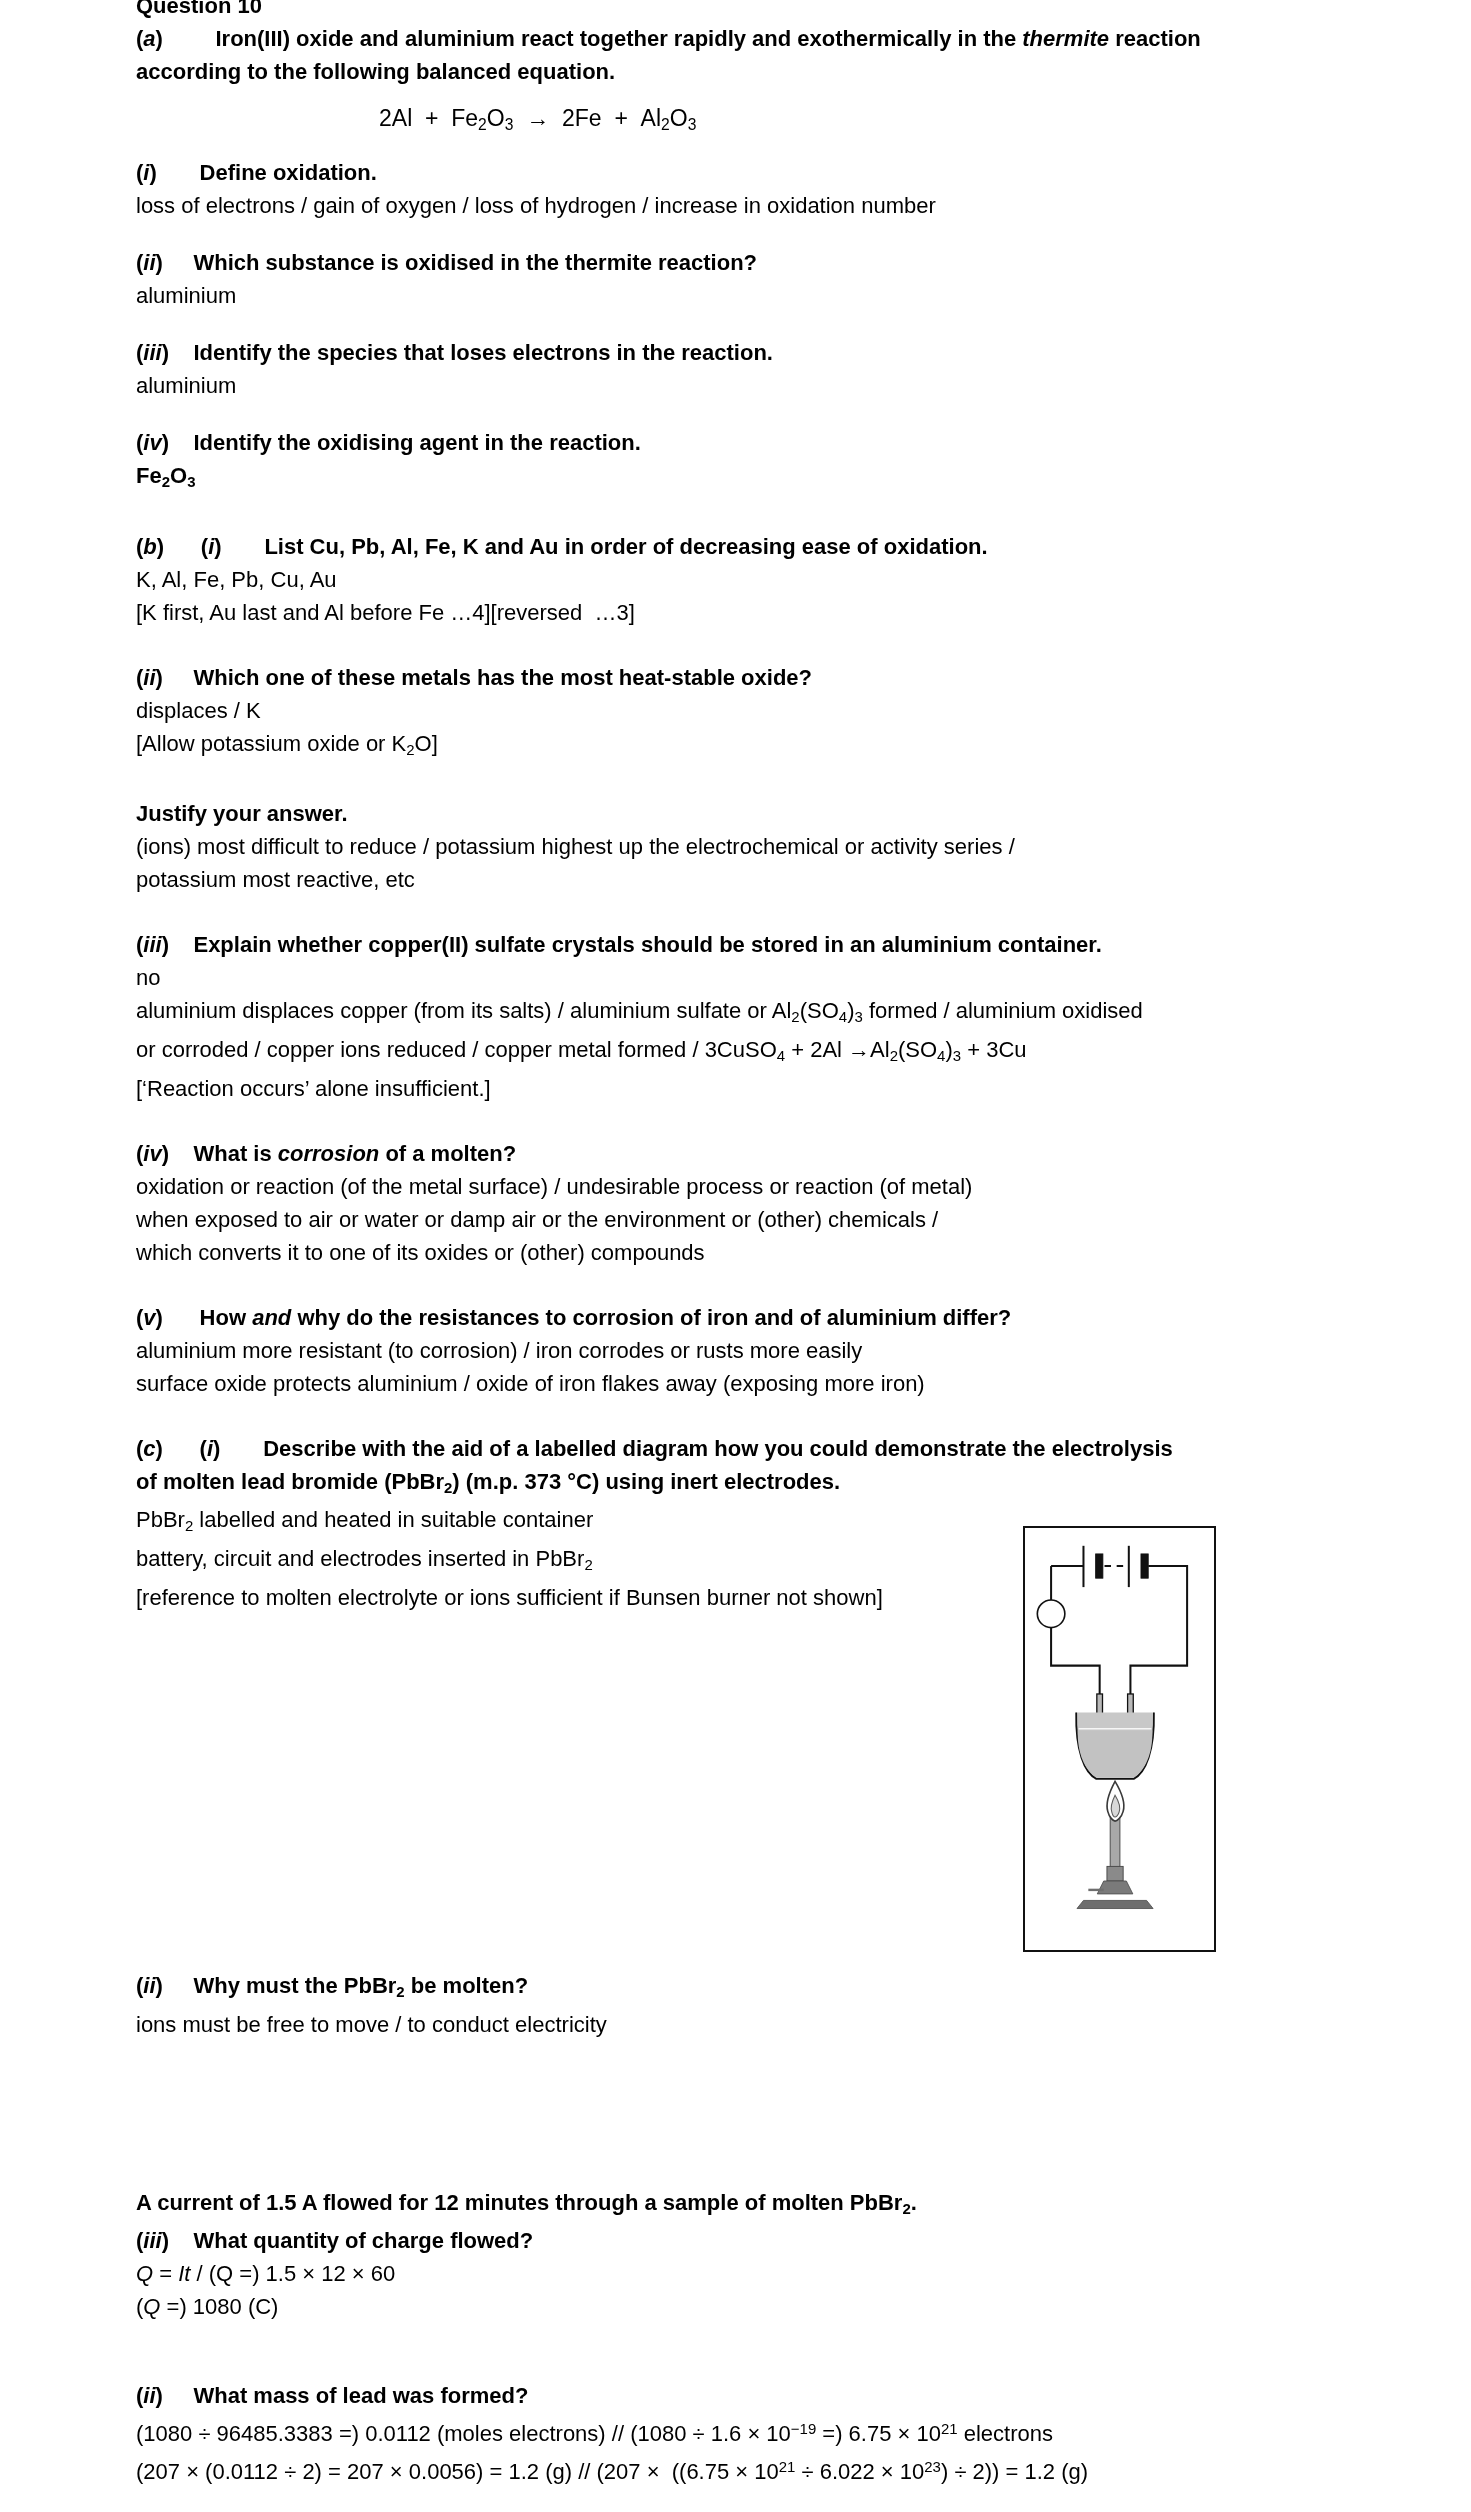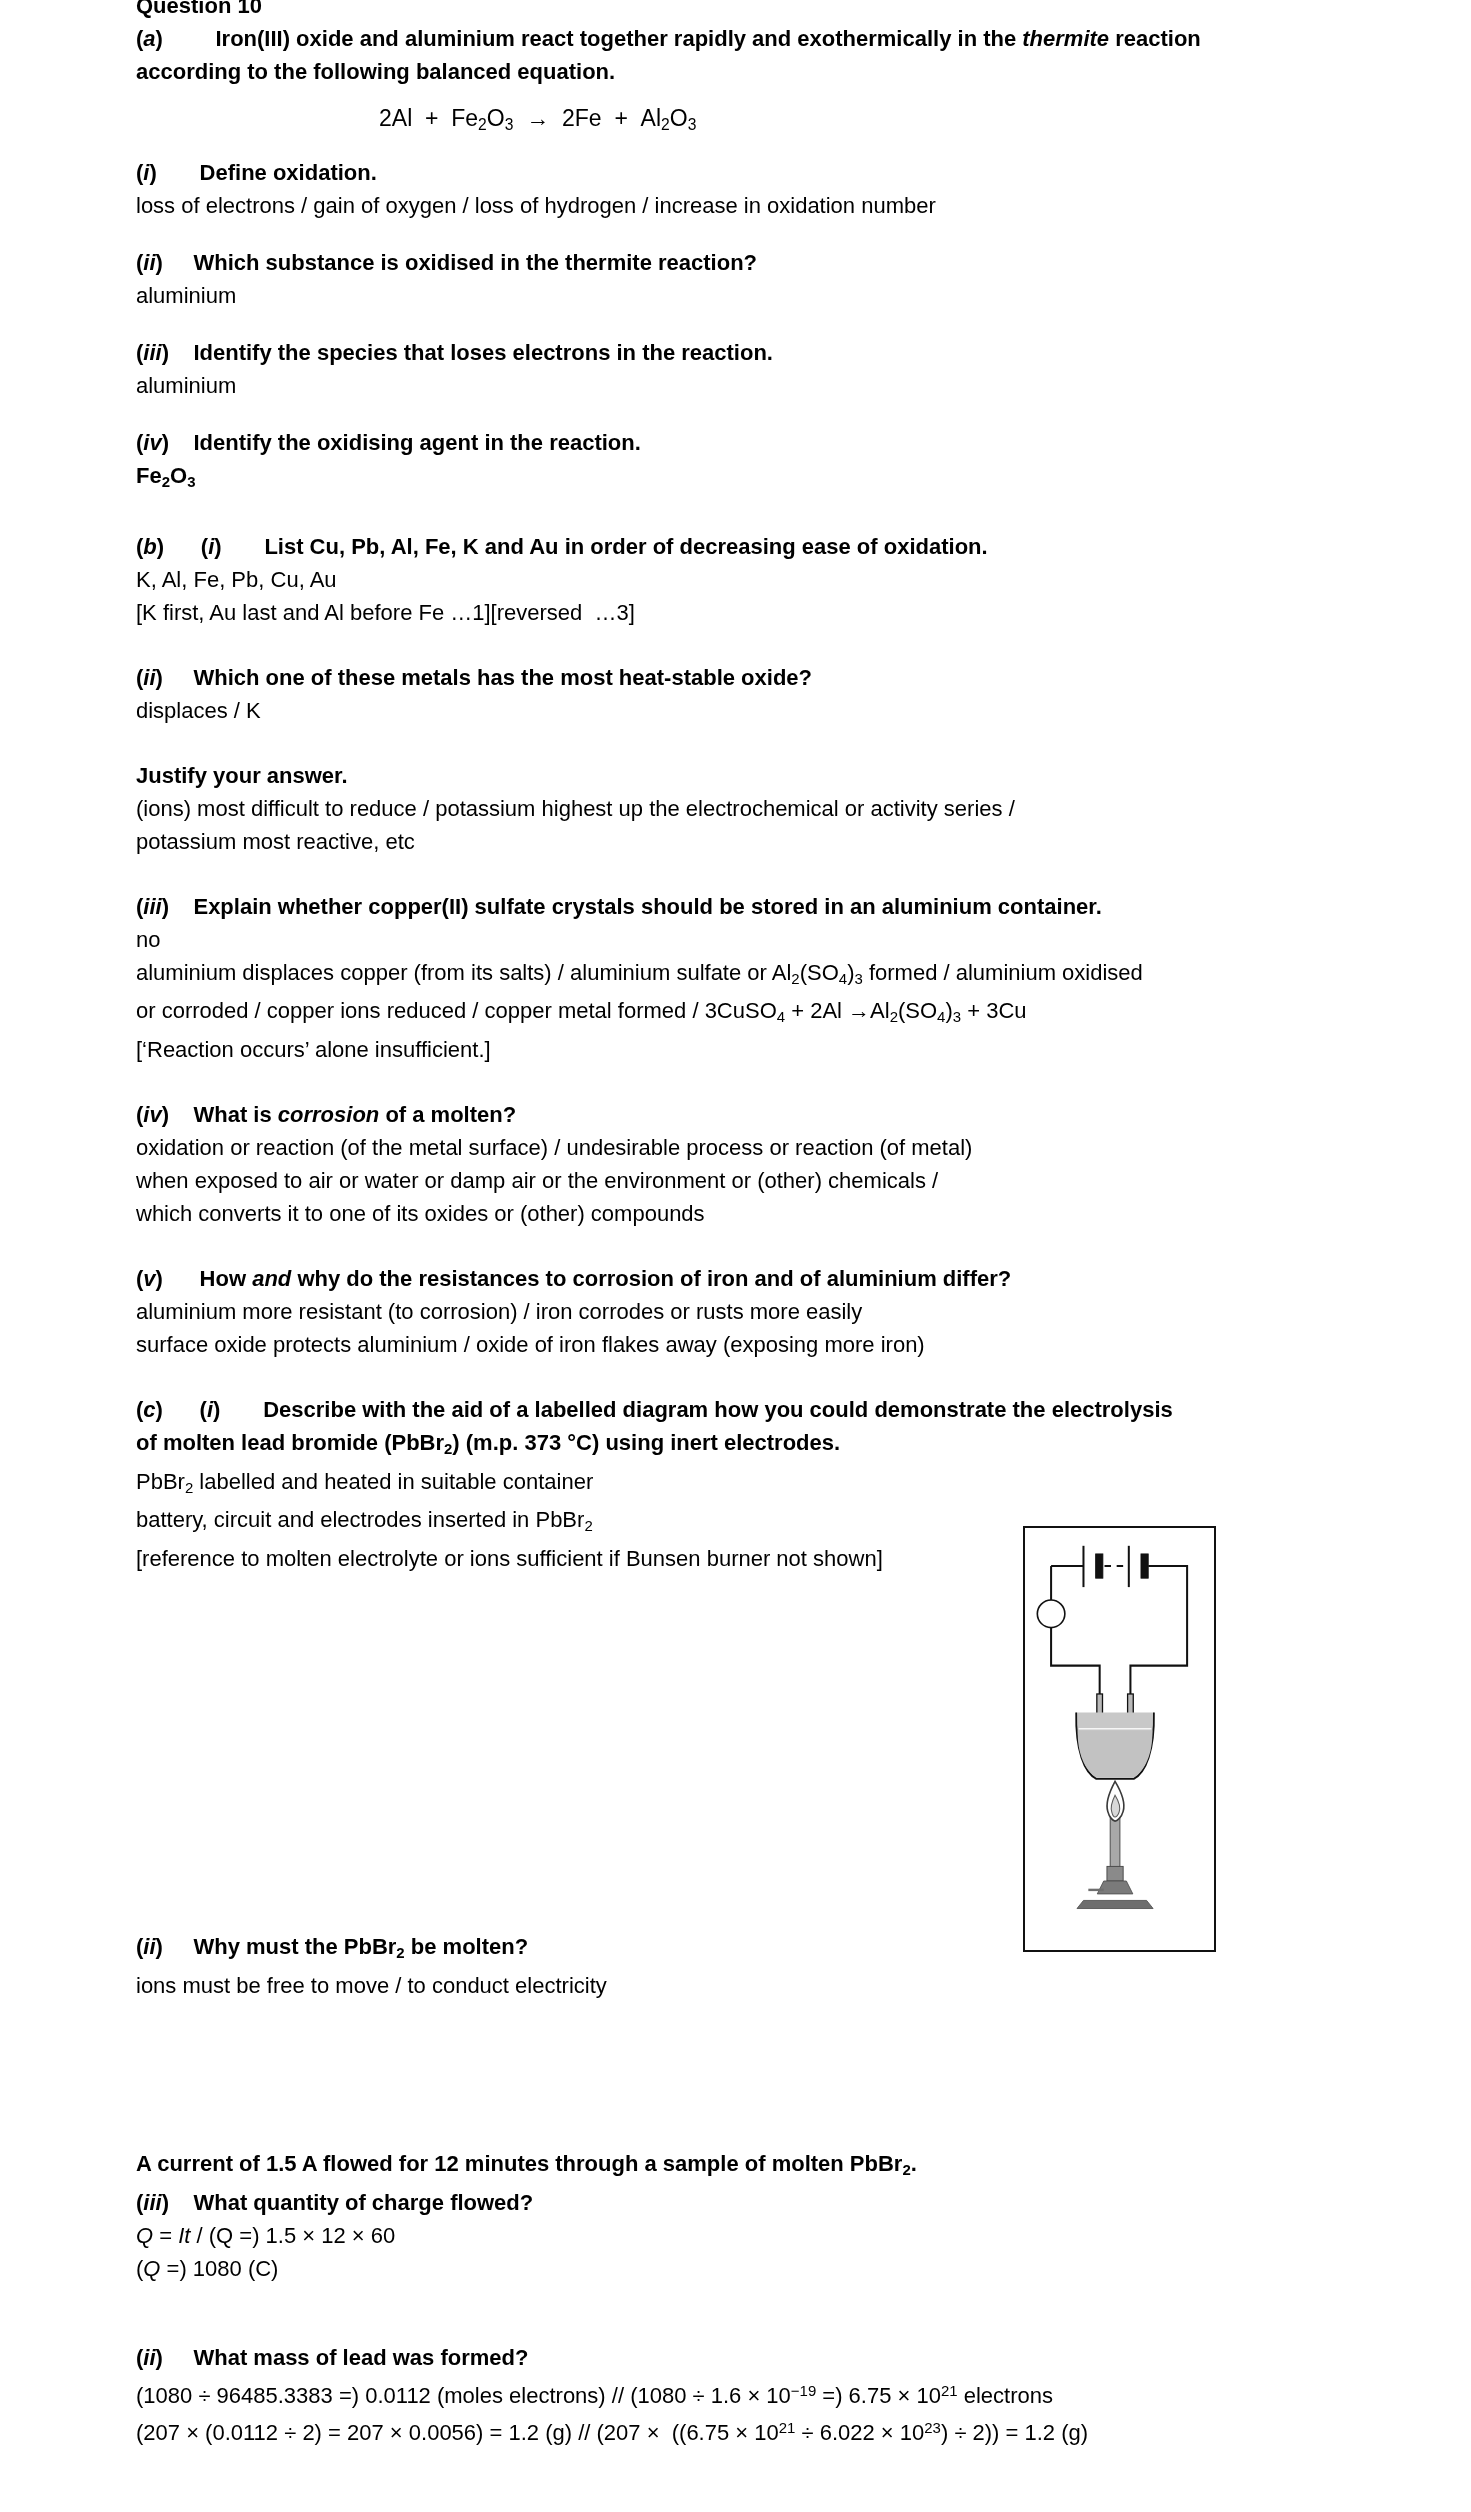--- a/index.html
+++ b/index.html
@@ -149,33 +149,37 @@
 
     <div class="row">
       <div class="txt b"><span>(<span class="i">b</span>)</span>&nbsp;&nbsp;&nbsp;&nbsp;&nbsp;&nbsp;<span>(<span class="i">i</span>)</span>&nbsp;&nbsp;&nbsp;&nbsp;&nbsp;&nbsp;&nbsp;<span>List Cu, Pb, Al, Fe, K and Au in order of decreasing ease of oxidation.</span></div>
       <div class="mark u">6</div>
     </div>
     <div class="row">
       <div class="txt">K, Al, Fe, Pb, Cu, Au</div>
       <div class="mark">…6</div>
     </div>
     <div class="row">
-      <div class="txt">[K first, Au last and Al before Fe …1][reversed  …3]</div>
+      <div class="txt">[K first, Au last and Al before Fe …4][reversed  …3]</div>
       <div class="mark"></div>
     </div>
 
     <div class="gap40"></div>
 
     <div class="row">
       <div class="txt b"><span>(<span class="i">ii</span>)</span>&nbsp;&nbsp;&nbsp;&nbsp;&nbsp;<span>Which one of these metals has the most heat-stable oxide?</span></div>
       <div class="mark u">2×3</div>
     </div>
     <div class="row">
       <div class="txt">displaces / K</div>
       <div class="mark">…3</div>
+    </div>
+    <div class="row">
+      <div class="txt"><span>[Allow potassium oxide or K</span><sub>2</sub><span>O]</span></div>
+      <div class="mark"></div>
     </div>
 
     <div class="gap40"></div>
 
     <div class="row">
       <div class="txt b">Justify your answer.</div>
       <div class="mark"></div>
     </div>
     <div class="row">
       <div class="txt">(ions) most difficult to reduce / potassium highest up the electrochemical or activity series /</div>

